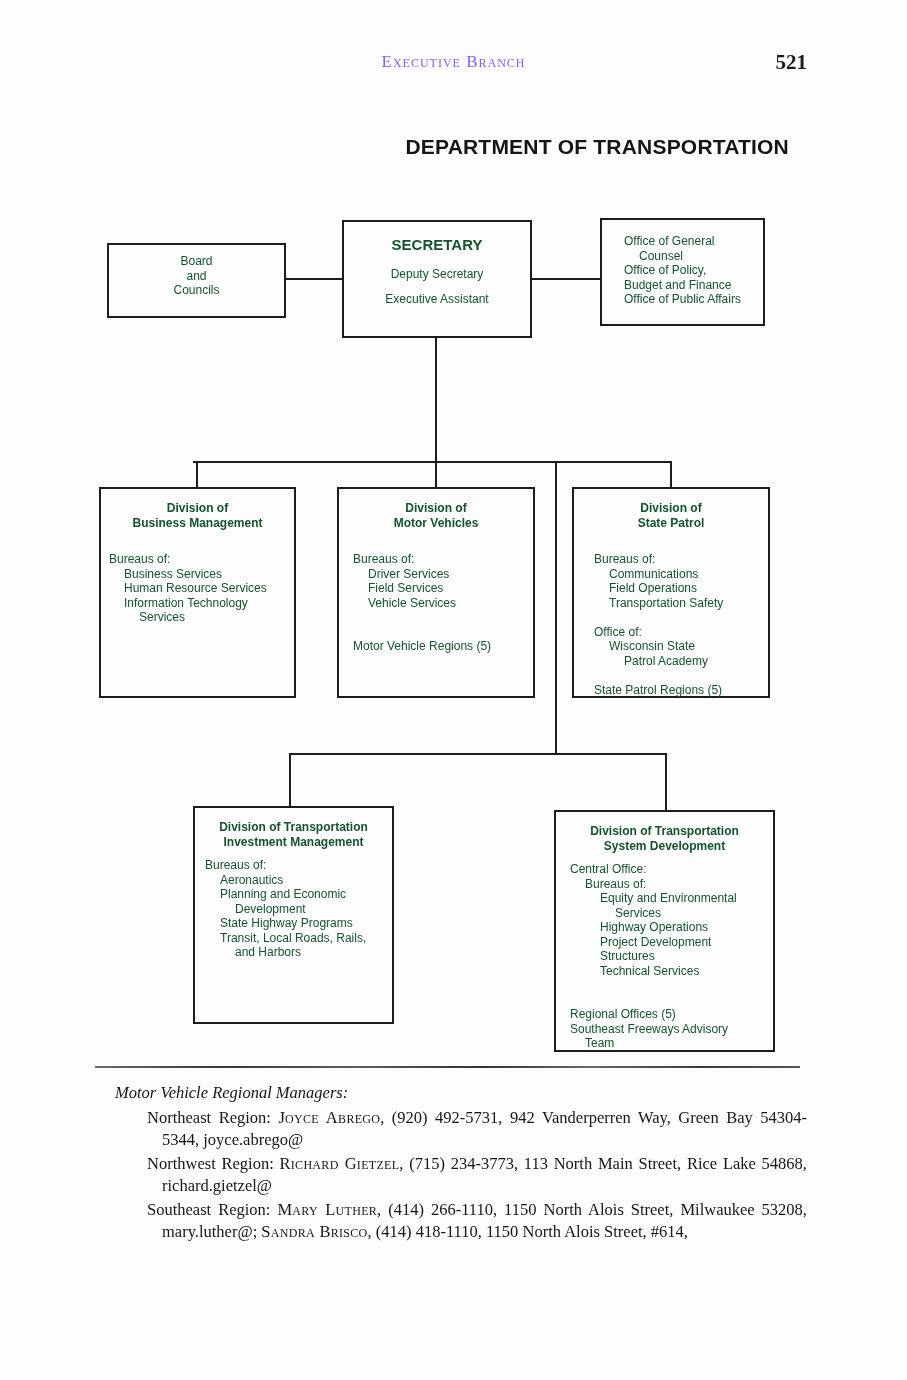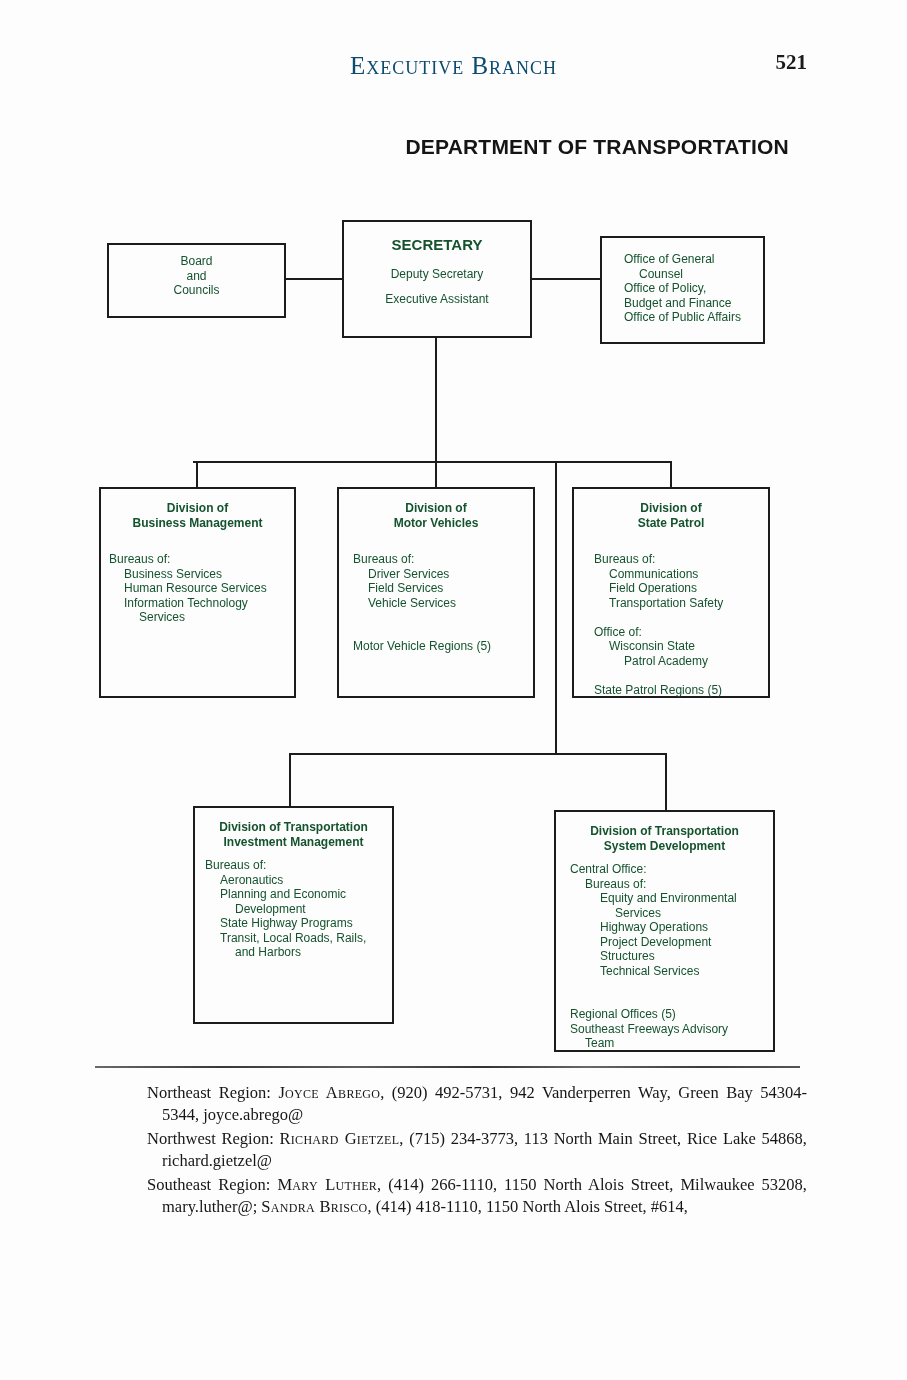--- a/index.html
+++ b/index.html
@@ -6,22 +6,22 @@
   .sheet {
     position:relative; width:907px; height:1380px;
     background:#fdfdfd; color:#1b1b1b; overflow:hidden;
     font-family:"Liberation Sans", sans-serif;
   }
   
   .hdr-title {
     position:absolute; left:0; right:0; top:52px;
     text-align:center;
     font-family:"Liberation Serif", serif;
-    font-variant:small-caps; font-size:25px; letter-spacing:1px;
-    color:#0c4a6e;
+    font-variant:small-caps; font-size:17px; letter-spacing:1px;
+    color:#8b5cf6;
   }
   .page-num {
     position:absolute; top:50px; right:100px;
     font-family:"Liberation Serif", serif;
     font-weight:bold; font-size:21px;
   }
   .dept-title {
     position:absolute; top:135px; right:118px;
     font-weight:bold; font-size:21px; letter-spacing:0.2px;
     color:#151515;
@@ -41,21 +41,21 @@
   .box-title .line { padding-left:0 !important; }
   .box-body { }
   .gap-lg { margin-top:22px; }
   .gap-sm { margin-top:9px; }
 
   .board-box   { left:107px; top:243px; width:179px; height:75px; text-align:center; padding-top:9px; }
   .sec-box     { left:342px; top:220px; width:190px; height:118px; text-align:center; }
   .sec-title   { font-weight:bold; font-size:15px; margin-top:16px; }
   .sec-line1   { margin-top:14px; }
   .sec-line2   { margin-top:11px; }
-  .office-box  { left:600px; top:236px; width:165px; height:108px; padding-top:14px; padding-left:22px; }
+  .office-box  { left:600px; top:218px; width:165px; height:108px; padding-top:14px; padding-left:22px; }
   .biz-box     { left:99px;  top:487px; width:197px; height:211px; }
   .biz-box  .box-body { padding-left:8px; }
   .mv-box      { left:337px; top:487px; width:198px; height:211px; }
   .mv-box   .box-body { padding-left:14px; }
   .sp-box      { left:572px; top:487px; width:198px; height:211px; }
   .sp-box   .box-body { padding-left:20px; }
   .tim-box     { left:193px; top:806px; width:201px; height:218px; }
   .tim-box  .box-body { padding-left:10px; }
   .tsd-box     { left:554px; top:810px; width:221px; height:242px; }
   .tsd-box  .box-body { padding-left:14px; }
@@ -204,20 +204,21 @@
         <div class="line indent-0"></div>
         <div class="line indent-0">Regional Offices (5)</div>
         <div class="line indent-0">Southeast Freeways Advisory</div>
         <div class="line indent-1">Team</div>
       </div>
   </div>
 
   <div class="rule"></div>
 
   <div class="footer">
+    <div class="footer-heading">Motor Vehicle Regional Managers:</div>
 
 
     <p class="entry"><span>Northeast Region: </span><span class="sc">Joyce Abrego</span><span>, (920) 492-5731, 942 Vanderperren Way, Green Bay 54304-5344, joyce.abrego@</span></p>
 
     <p class="entry"><span>Northwest Region: </span><span class="sc">Richard Gietzel</span><span>, (715) 234-3773, 113 North Main Street, Rice Lake 54868, richard.gietzel@</span></p>
 
     <p class="entry"><span>Southeast Region: </span><span class="sc">Mary Luther</span><span>, (414) 266-1110, 1150 North Alois Street, Milwaukee 53208, mary.luther@; </span><span class="sc">Sandra Brisco</span><span>, (414) 418-1110, 1150 North Alois Street, #614,</span></p>
   </div>
 
 </div>

